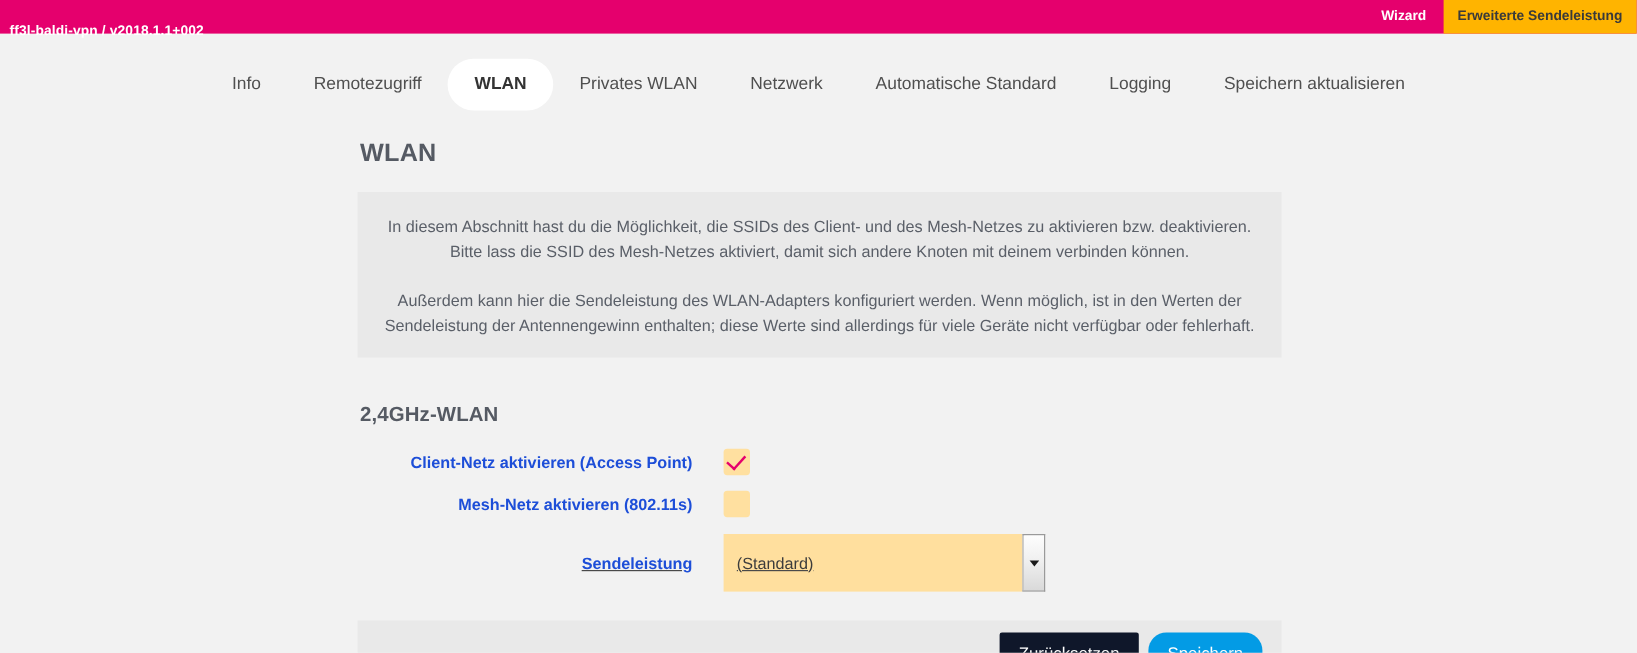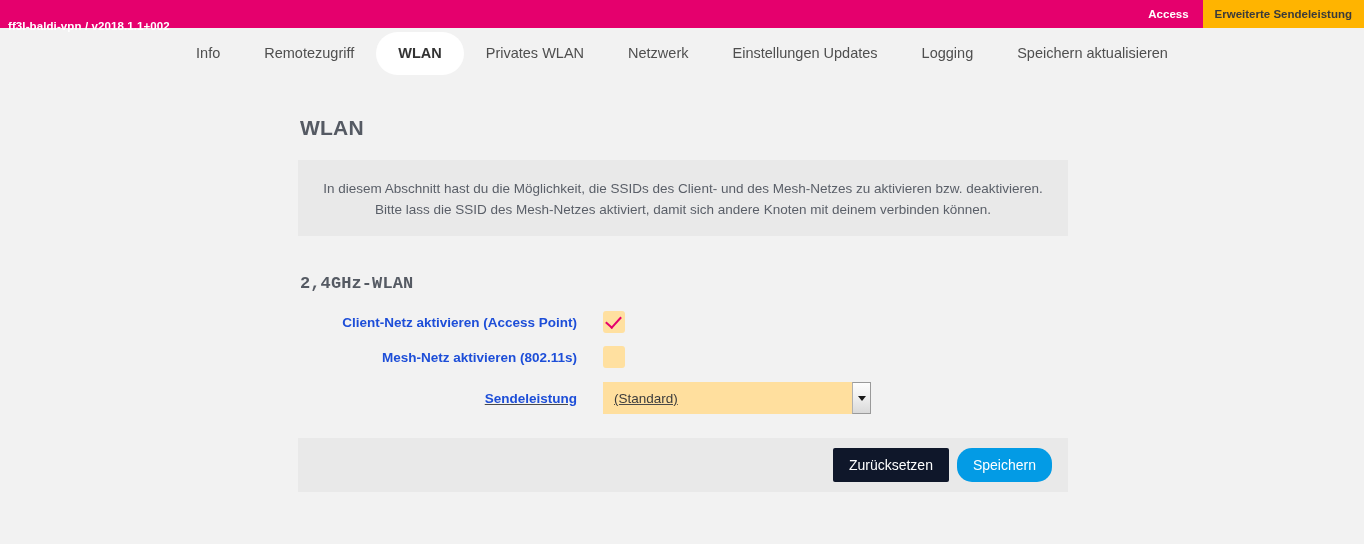--- a/index.html
+++ b/index.html
@@ -57,21 +57,21 @@
   .topbar-link.highlight {
     background: #ffb400;
     color: #3a3a3a;
     padding: 0 12px;
   }
 
   
   .navbar {
     height: 64px;
     display: flex;
-    align-items: flex-start;
+    align-items: flex-end;
     justify-content: center;
     gap: 0px;
     padding-top: 4px;
   }
   .nav-item {
     font-size: 14.5px;
     color: #4f4f4f;
     padding: 13px 22px;
     border-radius: 26px;
     white-space: nowrap;
@@ -112,21 +112,20 @@
   .infobox p + p {
     margin-top: 20px;
   }
 
   .section-title {
     font-size: 17px;
     font-weight: bold;
     color: #555a63;
     margin: 38px 0 18px 2px;
     letter-spacing: 0.1px;
-    font-family: Liberation Mono, monospace;
   }
 
   
   .form-row {
     display: flex;
     align-items: center;
     margin-bottom: 13px;
   }
   .form-label {
     width: 305px;
@@ -155,21 +154,21 @@
     width: 7px;
     height: 13px;
     border: solid #e5006d;
     border-width: 0 2.6px 2.6px 0;
     transform: rotate(42deg);
   }
 
   .select-wrap {
     position: relative;
     width: 268px;
-    height: 32px;
+    height: 48px;
     display: flex;
     align-items: stretch;
     cursor: pointer;
   }
   .select-value {
     flex: 1 1 auto;
     background: #ffdf9e;
     display: flex;
     align-items: center;
     padding-left: 11px;
@@ -216,42 +215,43 @@
   }
   .btn-reset { background: #0f172a; }
   .btn-save  { background: #039be5; border-radius: 15px; }
 </style>
 </head>
 <body>
 
 <div class="topbar">
   <div class="topbar-brand">ff3l-baldi-vpn / v2018.1.1+002</div>
   <div class="topbar-right">
-    <a class="topbar-link">Access</a>
+    <a class="topbar-link">Wizard</a>
     <a class="topbar-link highlight">Erweiterte Sendeleistung</a>
   </div>
 </div>
 
 <nav class="navbar">
   <div class="nav-item">Info</div>
   <div class="nav-item">Remotezugriff</div>
   <div class="nav-item active">WLAN</div>
   <div class="nav-item">Privates WLAN</div>
   <div class="nav-item">Netzwerk</div>
-  <div class="nav-item">Einstellungen Updates</div>
+  <div class="nav-item">Automatische Standard</div>
   <div class="nav-item">Logging</div>
   <div class="nav-item">Speichern aktualisieren</div>
 </nav>
 
 <main class="content">
 
   <h1 class="page-title">WLAN</h1>
 
   <section class="infobox">
     <p>In diesem Abschnitt hast du die Möglichkeit, die SSIDs des Client- und des Mesh-Netzes zu aktivieren bzw. deaktivieren. Bitte lass die SSID des Mesh-Netzes aktiviert, damit sich andere Knoten mit deinem verbinden können.</p>
+    <p>Außerdem kann hier die Sendeleistung des WLAN-Adapters konfiguriert werden. Wenn möglich, ist in den Werten der Sendeleistung der Antennengewinn enthalten; diese Werte sind allerdings für viele Geräte nicht verfügbar oder fehlerhaft.</p>
   </section>
 
   <h2 class="section-title">2,4GHz-WLAN</h2>
 
   <div class="form-row">
     <div class="form-label">Client-Netz aktivieren (Access Point)</div>
     <div class="checkbox checked"></div>
   </div>
 
   <div class="form-row">

